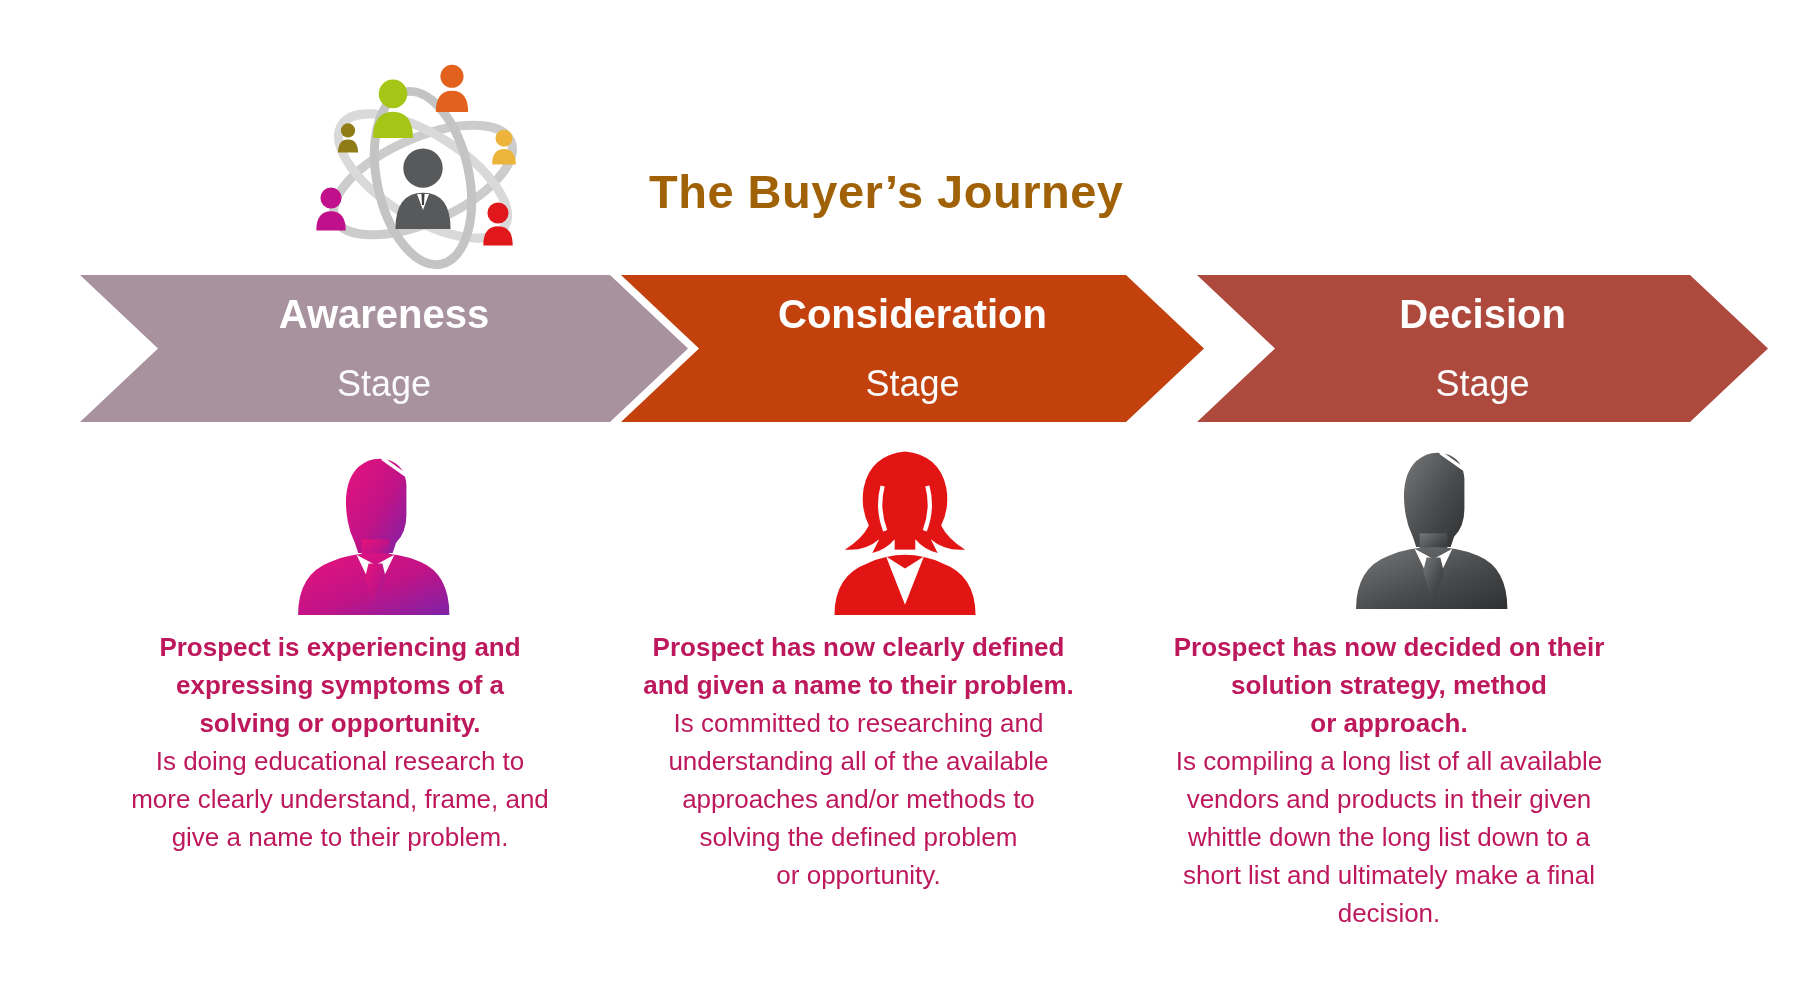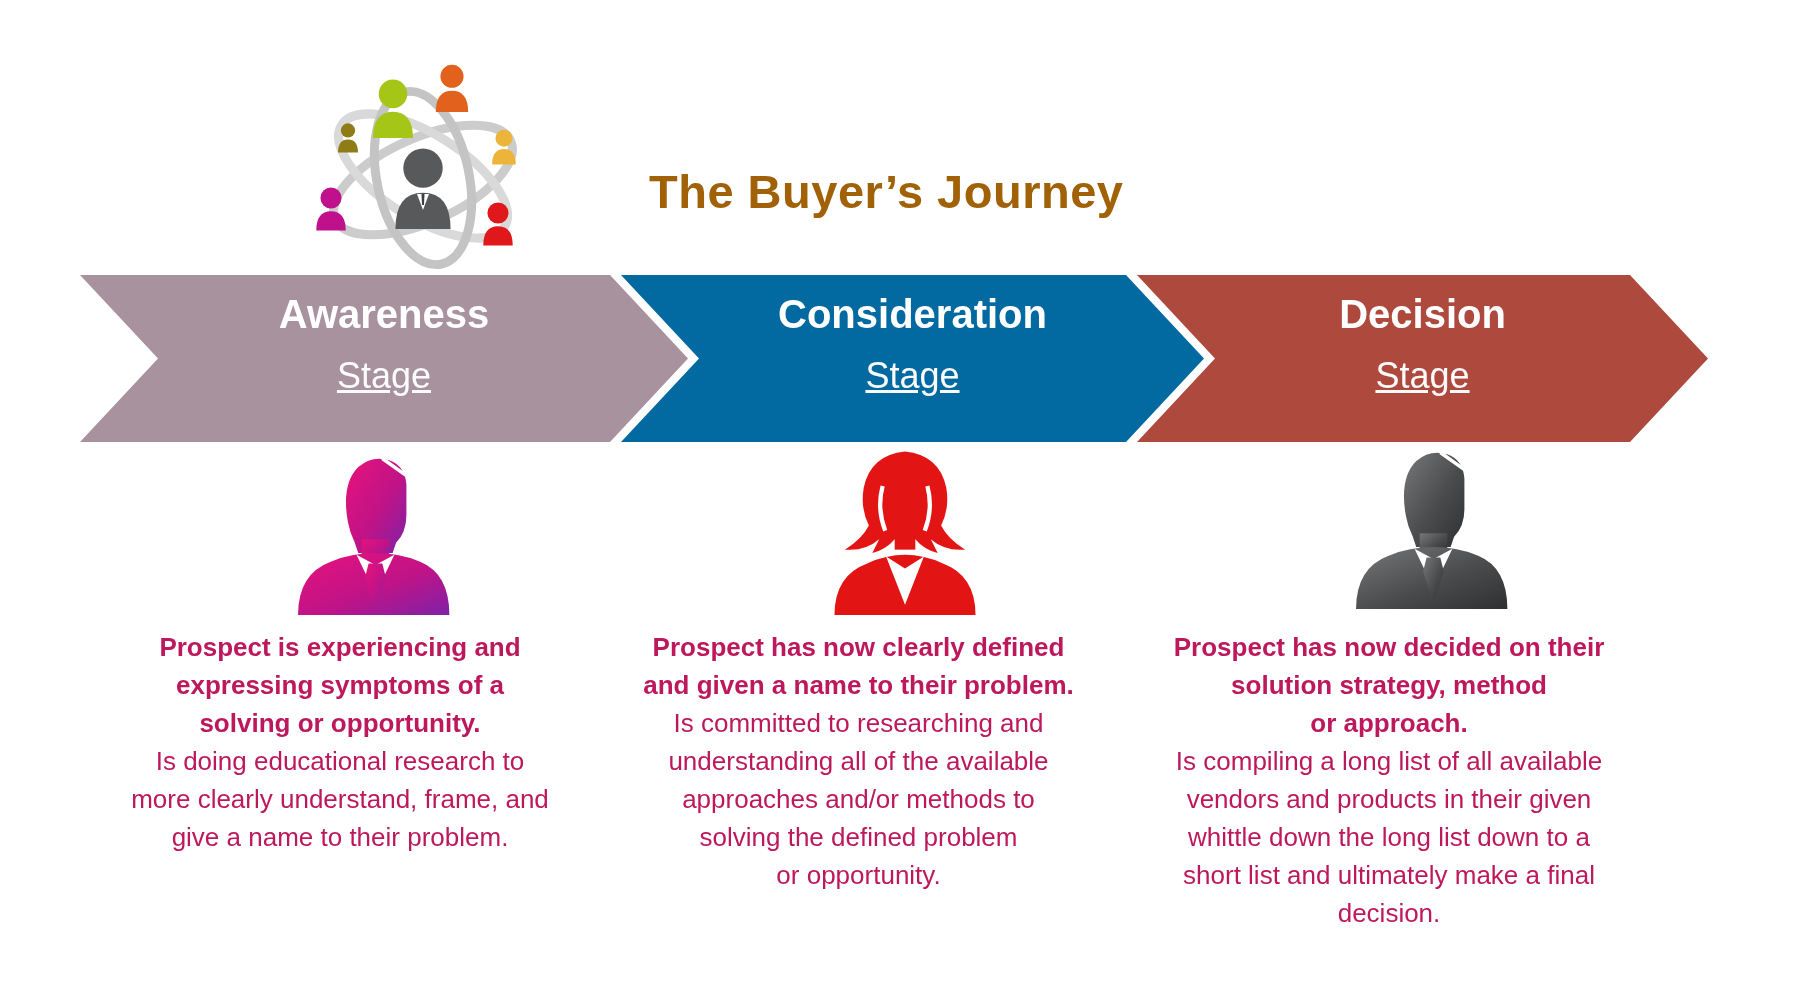--- a/index.html
+++ b/index.html
@@ -7,28 +7,28 @@
   .canvas{position:relative;width:1807px;height:1006px;background:#ffffff;overflow:hidden;}
 
   
   .title{position:absolute;left:637px;top:152px;margin:12px;
          font-size:47px;font-weight:700;color:#a16207;letter-spacing:0.5px;}
 
   
   .logo{position:absolute;left:292px;top:58px;width:262px;height:214px;}
 
   
-  .chev{position:absolute;top:275px;height:167px;box-sizing:border-box;
+  .chev{position:absolute;top:275px;height:147px;box-sizing:border-box;
         display:flex;flex-direction:column;align-items:center;padding-top:17px;
         clip-path:polygon(0 0, calc(100% - 78px) 0, 100% 50%, calc(100% - 78px) 100%, 0 100%, 78px 50%);}
   .chev--awareness{left:80px;width:608px;background:#a8929e;}
-  .chev--consideration{left:621px;width:583px;background:#0369a1;}
-  .chev--decision{left:1137px;width:571px;background:#ae493e;}
+  .chev--consideration{left:621px;width:583px;background:#c2410c;}
+  .chev--decision{left:1197px;width:571px;background:#ae493e;}
   .chev-label{font-size:40px;font-weight:700;color:#ffffff;line-height:44px;}
-  .chev-sub{font-size:36px;font-weight:400;color:#fbfbfb;line-height:40px;margin-top:20px;text-decoration:underline;}
+  .chev-sub{font-size:36px;font-weight:400;color:#fbfbfb;line-height:40px;margin-top:28px;}
 
   
   .persona{position:absolute;width:172px;height:172px;}
   .persona--1{left:286px;top:443px;}
   .persona--2{left:819px;top:443px;}
   .persona--3{left:1344px;top:437px;}
 
   
   .desc{position:absolute;top:628px;text-align:center;color:#be185d;
         font-size:26px;line-height:38px;}

